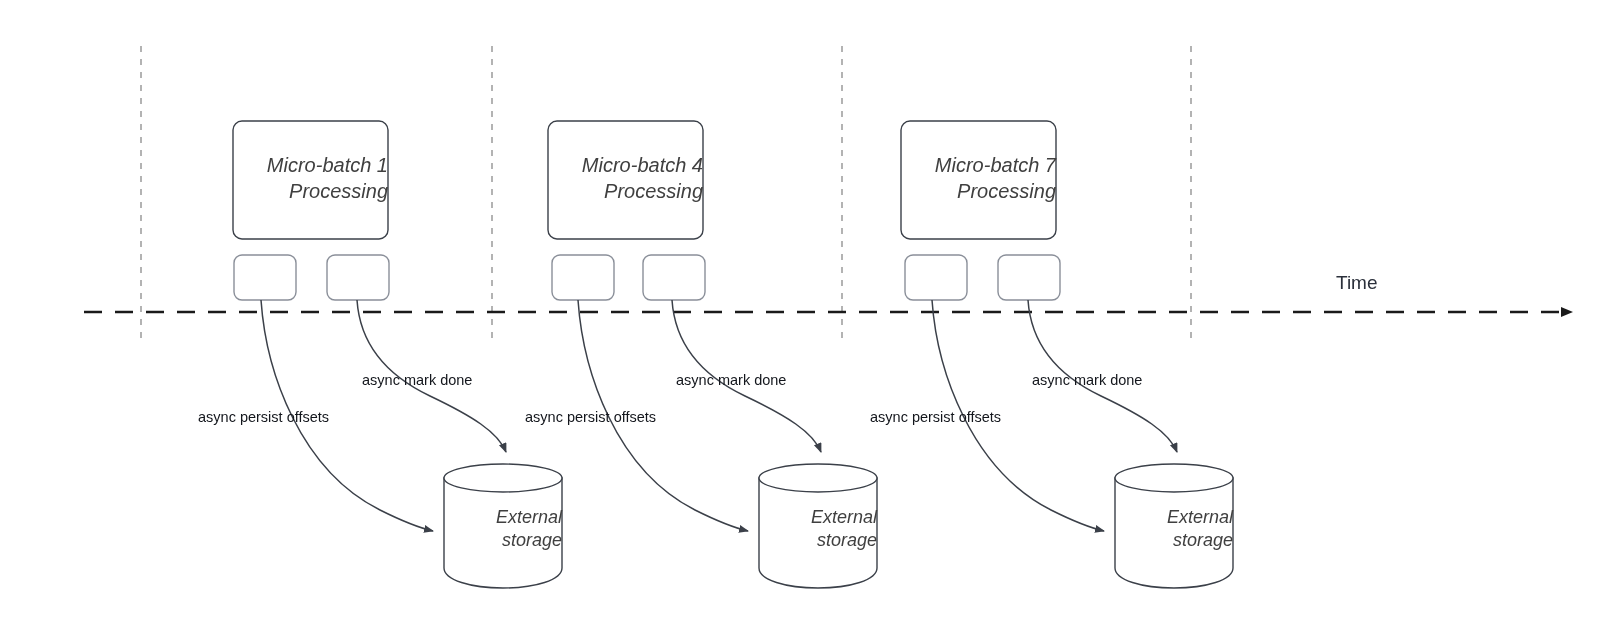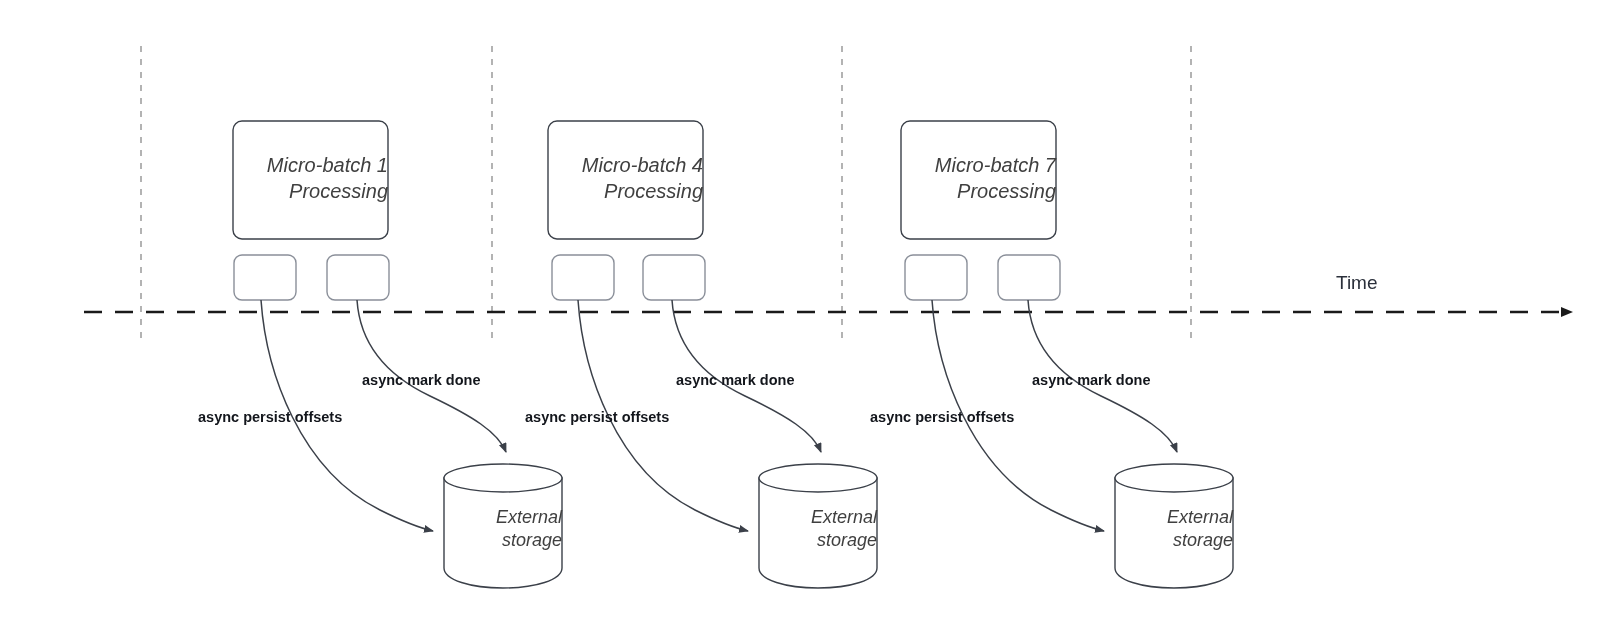--- a/index.html
+++ b/index.html
@@ -35,21 +35,21 @@
   }
   .batch-label {
     font-size: 20px;
   }
   .store-label {
     font-size: 18px;
   }
   .edge-label {
     position: absolute;
     font-size: 14.5px;
-    font-weight: bold;
+    font-weight: normal;
     color: #13161c;
     white-space: nowrap;
   }
   .axis-label {
     position: absolute;
     font-size: 19px;
     color: #2b303b;
     white-space: nowrap;
   }
 </style>

